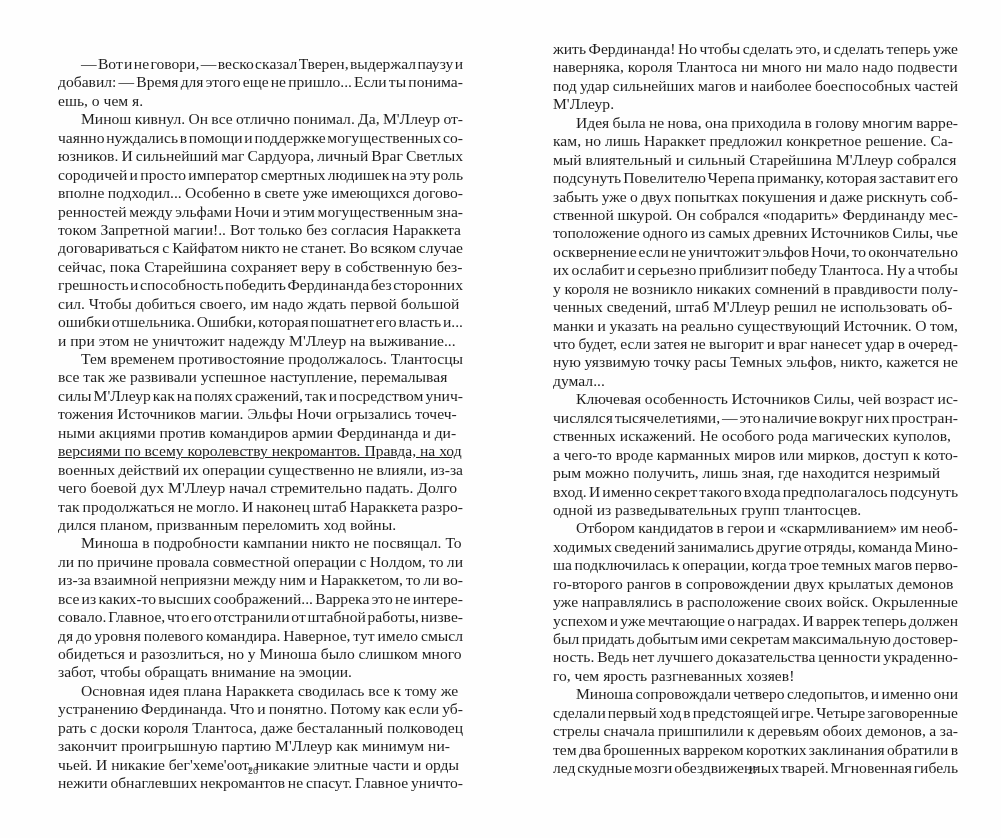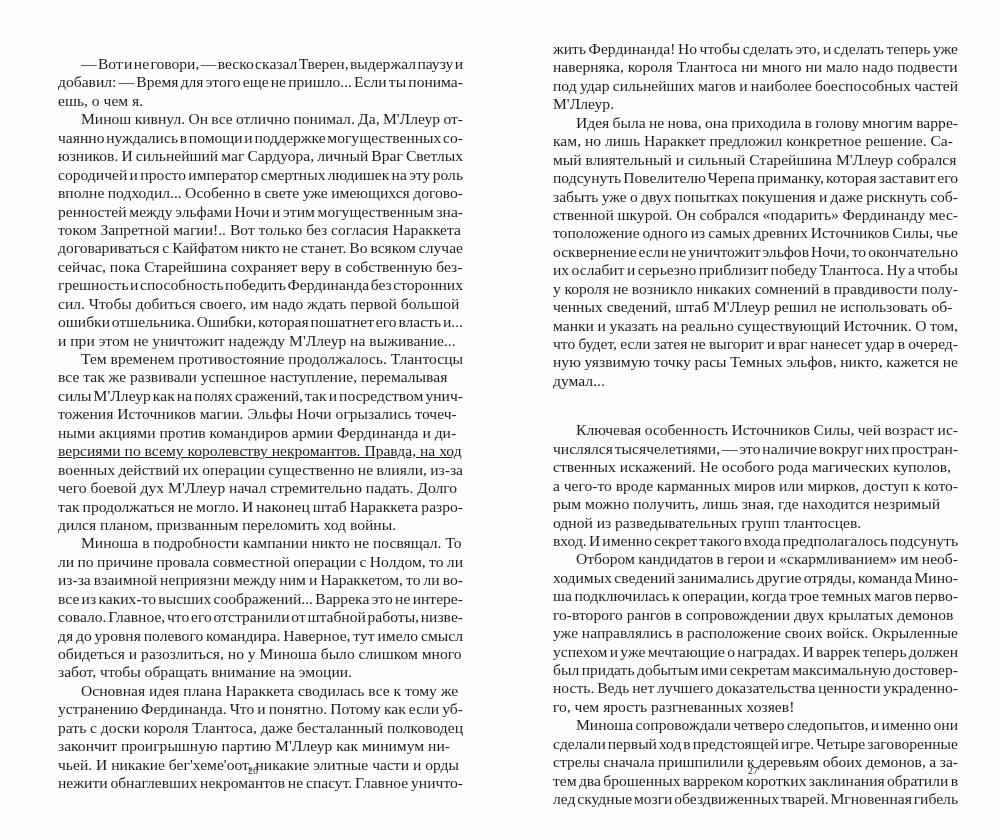--- a/index.html
+++ b/index.html
@@ -101,27 +101,27 @@
         <div class="line" style="white-space: nowrap; word-spacing: -0.182292px; text-align: left; text-align-last: left;">ственной шкурой. Он собрался «подарить» Фердинанду мес-</div>
         <div class="line" style="white-space: nowrap; word-spacing: -0.96875px; text-align: left; text-align-last: left;">тоположение одного из самых древних Источников Силы, чье</div>
         <div class="line" style="white-space: nowrap; word-spacing: -1.90179px; text-align: left; text-align-last: left;">осквернение если не уничтожит эльфов Ночи, то окончательно</div>
         <div class="line" style="white-space: nowrap; word-spacing: -1.42188px; text-align: left; text-align-last: left;">их ослабит и серьезно приблизит победу Тлантоса. Ну а чтобы</div>
         <div class="line" style="white-space: nowrap; word-spacing: -0.300781px; text-align: left; text-align-last: left;">у короля не возникло никаких сомнений в правдивости полу-</div>
         <div class="line" style="white-space: nowrap; word-spacing: 0px; text-align: left; text-align-last: left;">ченных сведений, штаб М'Ллеур решил не использовать об-</div>
         <div class="line" style="white-space: nowrap; word-spacing: -0.285156px; text-align: left; text-align-last: left;">манки и указать на реально существующий Источник. О том,</div>
         <div class="line" style="white-space: nowrap; word-spacing: -0.701705px; text-align: left; text-align-last: left;">что будет, если затея не выгорит и враг нанесет удар в очеред-</div>
         <div class="line" style="white-space: nowrap; word-spacing: -0.269531px; text-align: left; text-align-last: left;">ную уязвимую точку расы Темных эльфов, никто, кажется не</div>
         <div class="line last">думал...</div>
-        <div class="line indent" style="white-space: nowrap; word-spacing: -0.453125px; text-align: right; text-align-last: left; margin-top: 31px;">Ключевая особенность Источников Силы, чей возраст ис-</div>
+        <div class="line indent" style="white-space: nowrap; word-spacing: -0.453125px; text-align: right; text-align-last: left;">Ключевая особенность Источников Силы, чей возраст ис-</div>
         <div class="line" style="white-space: nowrap; word-spacing: -2.03795px; text-align: left; text-align-last: left;">числялся тысячелетиями, — это наличие вокруг них простран-</div>
         <div class="line" style="white-space: nowrap; word-spacing: 0px; text-align: left; text-align-last: left;">ственных искажений. Не особого рода магических куполов,</div>
         <div class="line" style="white-space: nowrap; word-spacing: -0.09375px; text-align: left; text-align-last: left;">а чего-то вроде карманных миров или мирков, доступ к кото-</div>
         <div class="line" style="white-space: nowrap; word-spacing: 0px; text-align: left; text-align-last: left;">рым можно получить, лишь зная, где находится незримый</div>
+        <div class="line" style="white-space: nowrap; word-spacing: -1.74777px; text-align: left; text-align-last: left;">вход. И именно секрет такого входа предполагалось подсунуть</div>
         <div class="line last">одной из разведывательных групп тлантосцев.</div>
-        <div class="line" style="white-space: nowrap; word-spacing: -1.74777px; text-align: left; text-align-last: left;">вход. И именно секрет такого входа предполагалось подсунуть</div>
         <div class="line indent" style="white-space: nowrap; word-spacing: -0.631696px; text-align: left; text-align-last: left;">Отбором кандидатов в герои и «скармливанием» им необ-</div>
         <div class="line" style="white-space: nowrap; word-spacing: -1.58073px; text-align: left; text-align-last: left;">ходимых сведений занимались другие отряды, команда Мино-</div>
         <div class="line" style="white-space: nowrap; word-spacing: -1.31641px; text-align: left; text-align-last: left;">ша подключилась к операции, когда трое темных магов перво-</div>
         <div class="line" style="white-space: nowrap; word-spacing: 0px; text-align: left; text-align-last: left;">го-второго рангов в сопровождении двух крылатых демонов</div>
         <div class="line" style="white-space: nowrap; word-spacing: -0.153646px; text-align: left; text-align-last: left;">уже направлялись в расположение своих войск. Окрыленные</div>
         <div class="line" style="white-space: nowrap; word-spacing: -1.57465px; text-align: left; text-align-last: left;">успехом и уже мечтающие о наградах. И варрек теперь должен</div>
         <div class="line" style="white-space: nowrap; word-spacing: -1.45052px; text-align: left; text-align-last: left;">был придать добытым ими секретам максимальную достовер-</div>
         <div class="line" style="white-space: nowrap; word-spacing: -1.00521px; text-align: left; text-align-last: left;">ность. Ведь нет лучшего доказательства ценности украденно-</div>
         <div class="line last">го, чем ярость разгневанных хозяев!</div>
         <div class="line indent" style="white-space: nowrap; word-spacing: -1.55729px; text-align: left; text-align-last: left;">Миноша сопровождали четверо следопытов, и именно они</div>

